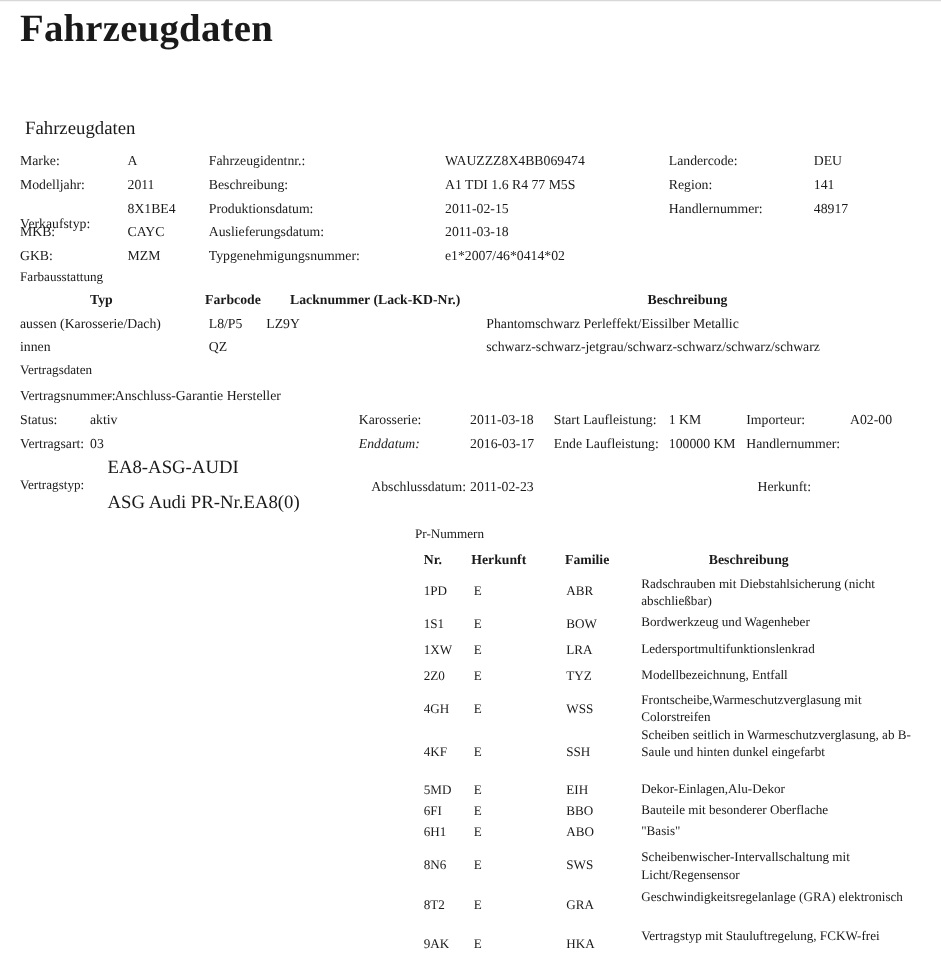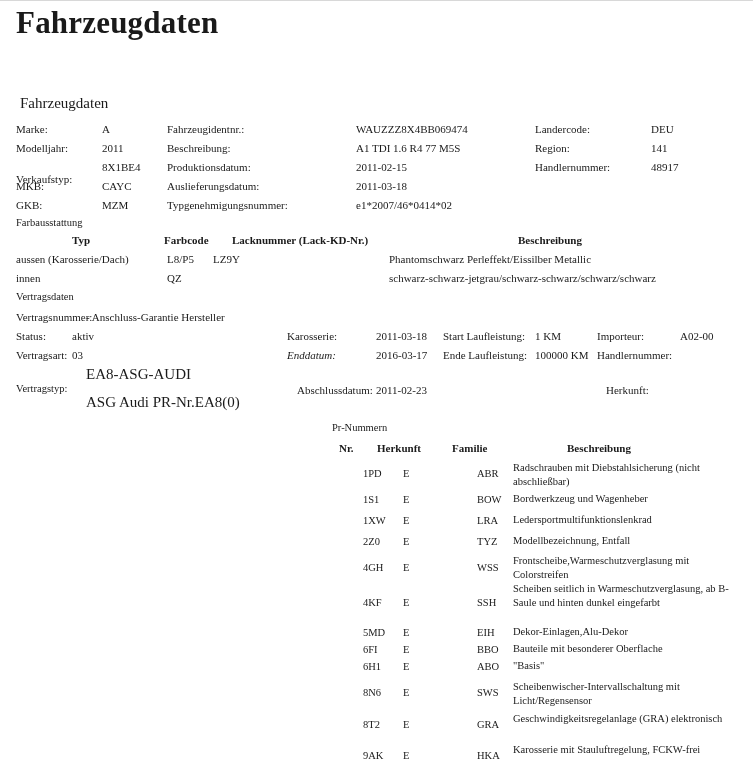--- a/index.html
+++ b/index.html
@@ -124,21 +124,20 @@
   .pr-hdr-desc { left: 567px; }
 
   .pr-row { position: absolute; left: 0; width: 753px; }
   .pr-c-nr,
   .pr-c-herk,
   .pr-c-fam {
     position: absolute;
     font-size: 10.5px;
     line-height: 13px;
     white-space: nowrap;
-    margin-left: 24px;
   }
   .pr-c-nr   { left: 339px; }
   .pr-c-herk { left: 379px; }
   .pr-c-fam  { left: 453px; }
   .pr-c-desc {
     position: absolute;
     left: 513px;
     width: 228px;
     font-size: 10.5px;
     line-height: 13.5px;
@@ -318,15 +317,15 @@
     <div class="pr-c-nr" style="top:718px;">8T2</div>
     <div class="pr-c-herk" style="top:718px;">E</div>
     <div class="pr-c-fam" style="top:718px;">GRA</div>
     <div class="pr-c-desc" style="top:712px;">Geschwindigkeitsregelanlage (GRA) elektronisch</div>
   </div>
 
   <div class="pr-row">
     <div class="pr-c-nr" style="top:749px;">9AK</div>
     <div class="pr-c-herk" style="top:749px;">E</div>
     <div class="pr-c-fam" style="top:749px;">HKA</div>
-    <div class="pr-c-desc" style="top:743px;">Karosserie mit Stauluftregelung, FCKW-frei</div>
+    <div class="pr-c-desc" style="top:743px;">Vertragstyp mit Stauluftregelung, FCKW-frei</div>
   </div>
 </div>
 
 </body></html>

